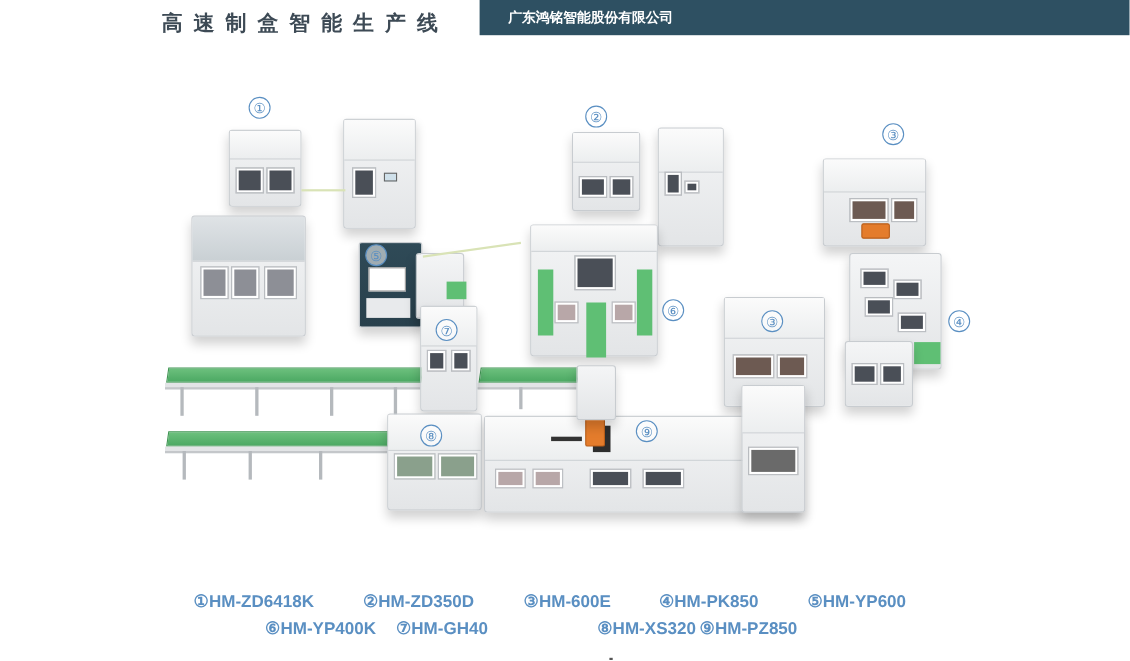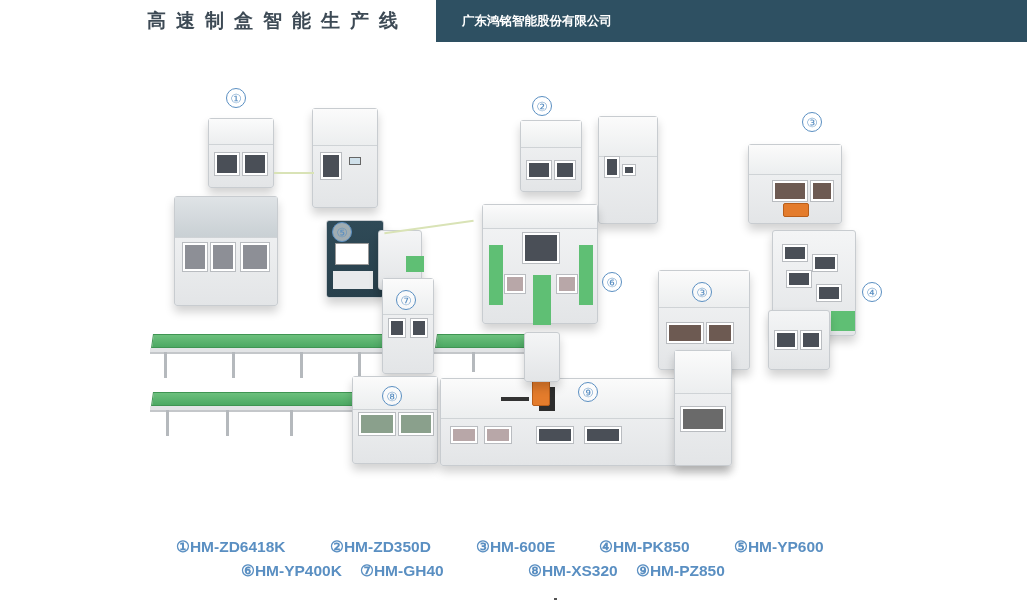--- a/index.html
+++ b/index.html
@@ -5,21 +5,21 @@
   * { box-sizing: border-box; margin: 0; padding: 0; }
   html, body { width: 1027px; height: 601px; background: #ffffff; overflow: hidden; }
   body { position: relative; font-family: "DejaVu Sans", sans-serif; }
 
   .header-title {
     position: absolute; left: 0; top: 0; width: 436px; height: 42px;
     display: flex; align-items: center; justify-content: flex-end; padding-right: 28px;
     font-size: 19px; font-weight: bold; letter-spacing: 10px; color: #3d4a55;
   }
   .header-band {
-    position: absolute; left: 436px; top: 0; width: 591px; height: 42px;
+    position: absolute; left: 436px; top: 0; width: 591px; height: 32px;
     background: #2e5062; display: flex; align-items: center; color: #fff;
   }
   .company-cn { margin-left: 26px; font-size: 12.5px; font-weight: bold; }
   .company-en { margin-left: 26px; font-size: 10.5px; font-weight: bold; letter-spacing: -0.4px; font-family: "Liberation Sans", sans-serif; }
 
   .scene { position: absolute; left: 140px; top: 80px; width: 760px; height: 420px; }
 
   
   .m { position: absolute; background: linear-gradient(#f4f5f6, #e3e5e7); border: 1px solid #c8ccd0; border-radius: 3px; box-shadow: 0 6px 10px rgba(0,0,0,0.18); }
   .m .top { position: absolute; left: 0; right: 0; top: 0; height: 38%; background: linear-gradient(#fbfbfb, #eceeef); border-bottom: 1px solid #cfd3d6; }
@@ -182,16 +182,16 @@
 <div class="legend" style="top:538px;">
   <div class="item" style="left:176px;"><span>①</span><span>HM-ZD6418K</span></div>
   <div class="item" style="left:330px;"><span>②</span><span>HM-ZD350D</span></div>
   <div class="item" style="left:476px;"><span>③</span><span>HM-600E</span></div>
   <div class="item" style="left:599px;"><span>④</span><span>HM-PK850</span></div>
   <div class="item" style="left:734px;"><span>⑤</span><span>HM-YP600</span></div>
 </div>
 <div class="legend" style="top:562px;">
   <div class="item" style="left:228px;margin-left:13px;"><span>⑥</span><span>HM-YP400K</span></div>
   <div class="item" style="left:360px;"><span>⑦</span><span>HM-GH40</span></div>
-  <div class="item" style="left:528px;"><span>⑧</span><span>HM-XS320</span></div>
+  <div class="item" style="left:543px;"><span>⑧</span><span>HM-XS320</span></div>
   <div class="item" style="left:636px;"><span>⑨</span><span>HM-PZ850</span></div>
 </div>
 <div class="dot"></div>
 
 </body></html>

